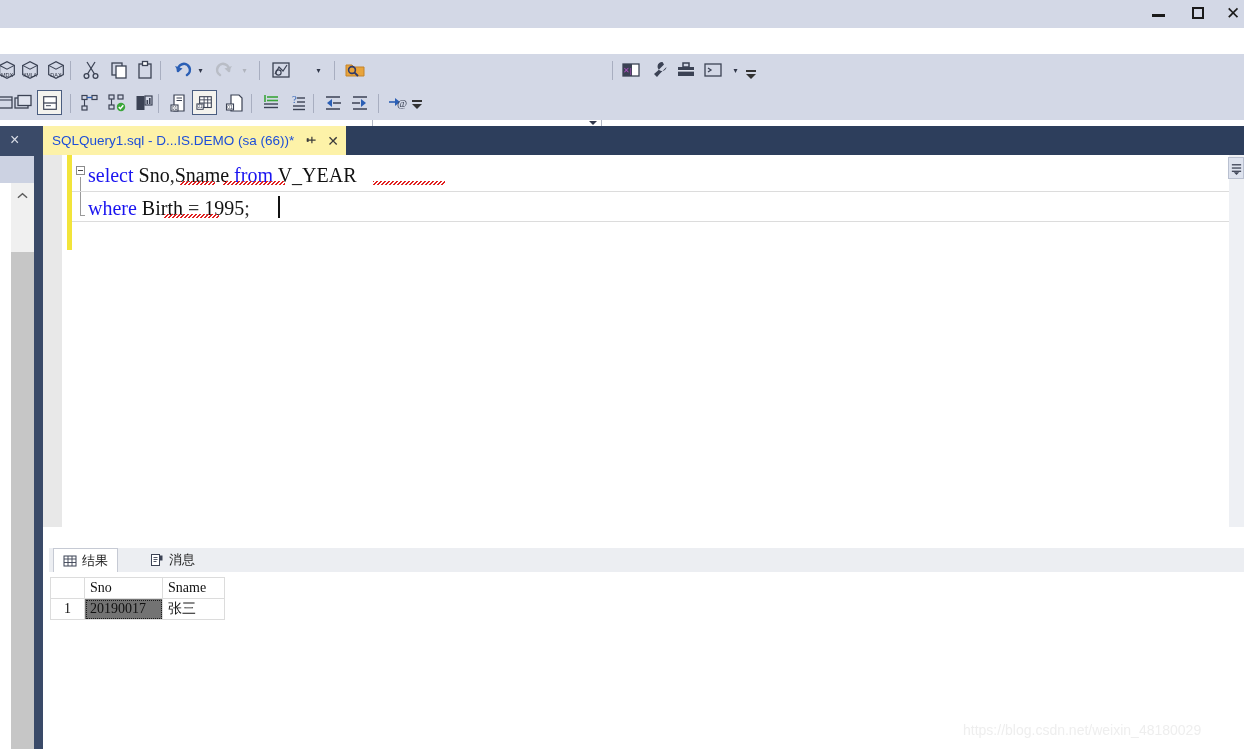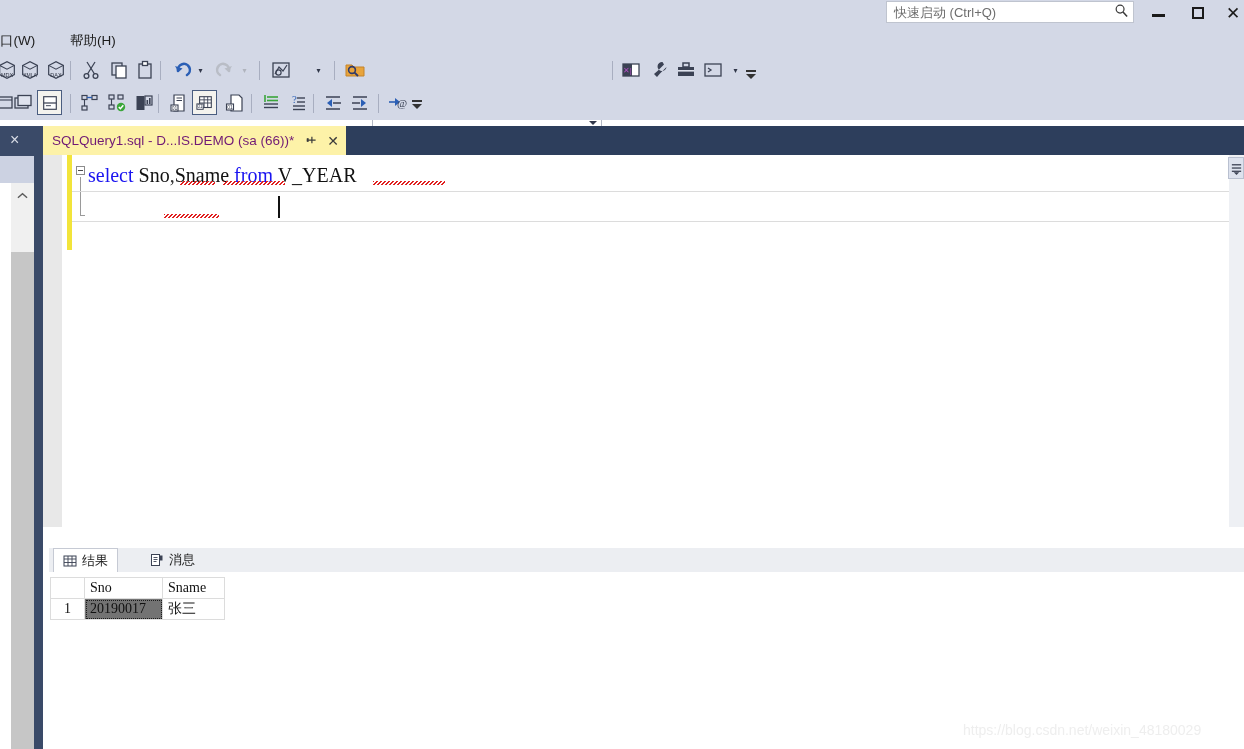--- a/index.html
+++ b/index.html
@@ -134,21 +134,21 @@
   
   .tabrow {
     position: absolute; left: 43px; top: 126px; width: 1201px; height: 29px;
     background: #2d3e5c;
   }
   .editor-tab {
     position: absolute; left: 0px; top: 0px; height: 29px;
     background: #fdf2a8; display: flex; align-items: center; padding: 0 7px 0 9px;
   }
   .editor-tab .tab-title {
-    font-size: 13.5px; color: #701a75; white-space: nowrap;
+    font-size: 13.5px; color: #1d4ed8; white-space: nowrap;
   }
   .tab-pin {
     margin-left: 10px; font-size: 13px; color: #3b3b3b; line-height:1;
   }
   .tab-close {
     margin-left: 10px; font-size: 14px; color: #3b3b3b; line-height:1;
   }
 
   
   .editor-wrap {
@@ -323,45 +323,32 @@
 
   svg { display: block; }
 </style>
 </head>
 <body>
 
 <div id="app">
 
   <div class="titlebar">
 
-    <div class="quicklaunch">
-      <div class="ql-text">快速启动 (Ctrl+Q)</div>
-      <div class="ql-search">
-        <svg width="15" height="15" viewBox="0 0 16 16">
-          <circle cx="6.5" cy="6.5" r="4.2" fill="none" stroke="#3a3a3a" stroke-width="1.3"></circle>
-          <line x1="9.6" y1="9.6" x2="14" y2="14.5" stroke="#3a3a3a" stroke-width="1.6"></line>
-        </svg>
-      </div>
-    </div>
 
     <div class="wbtn wbtn-min">
       <span class="gl-min"></span>
     </div>
     <div class="wbtn wbtn-max">
       <span class="gl-max"></span>
     </div>
     <div class="wbtn wbtn-close">
       <span class="gl-close">✕</span>
     </div>
   </div>
 
-  <div class="menubar">
-    <div class="menu-item menu-window">口(W)</div>
-    <div class="menu-item menu-help">帮助(H)</div>
-  </div>
 
   <div class="toolbar1">
 
     <div class="tb-icon" style="left:-6px;">
       <svg width="22" height="22" viewBox="0 0 24 24">
         <path d="M4 7 L12 3 L20 7 L20 17 L12 21 L4 17 Z" fill="none" stroke="#3b4254" stroke-width="1.3"></path>
         <path d="M4 7 L12 11 L20 7" fill="none" stroke="#3b4254" stroke-width="1.1"></path>
         <text x="12" y="19.5" font-size="6" text-anchor="middle" fill="#2e3443" font-family="Liberation Sans, sans-serif">MDX</text>
       </svg>
     </div>
@@ -650,20 +637,21 @@
     <div class="ed-leftmargin"></div>
     <div class="ed-changebar"></div>
     <div class="ed-outline-box"></div>
     <div class="ed-outline-line"></div>
     <div class="ed-outline-foot"></div>
 
     <div class="cur-line-hl"></div>
 
     <div class="code" style="top:4px;"><span class="kw">select</span><span class="op"> </span><span class="id">Sno</span><span class="op">,</span><span class="id">Sname</span><span class="op"> </span><span class="kw">from</span><span class="op"> </span><span class="id">V_YEAR</span></div>
 
+    <div class="code" style="top:37px;"><span class="kw">where</span><span class="op"> </span><span class="id">Birth</span><span class="op"> = </span><span class="num">1995</span><span class="op">;</span></div>
 
     <div class="squig" style="left:137px; top:26px; width:35px;"></div>
     <div class="squig" style="left:180px; top:26px; width:62px;"></div>
     <div class="squig" style="left:330px; top:26px; width:72px;"></div>
     <div class="squig" style="left:121px; top:59px; width:55px;"></div>
 
     <div class="caret-bar"></div>
 
     <div class="ed-vscroll">
       <div class="ed-vs-up">

